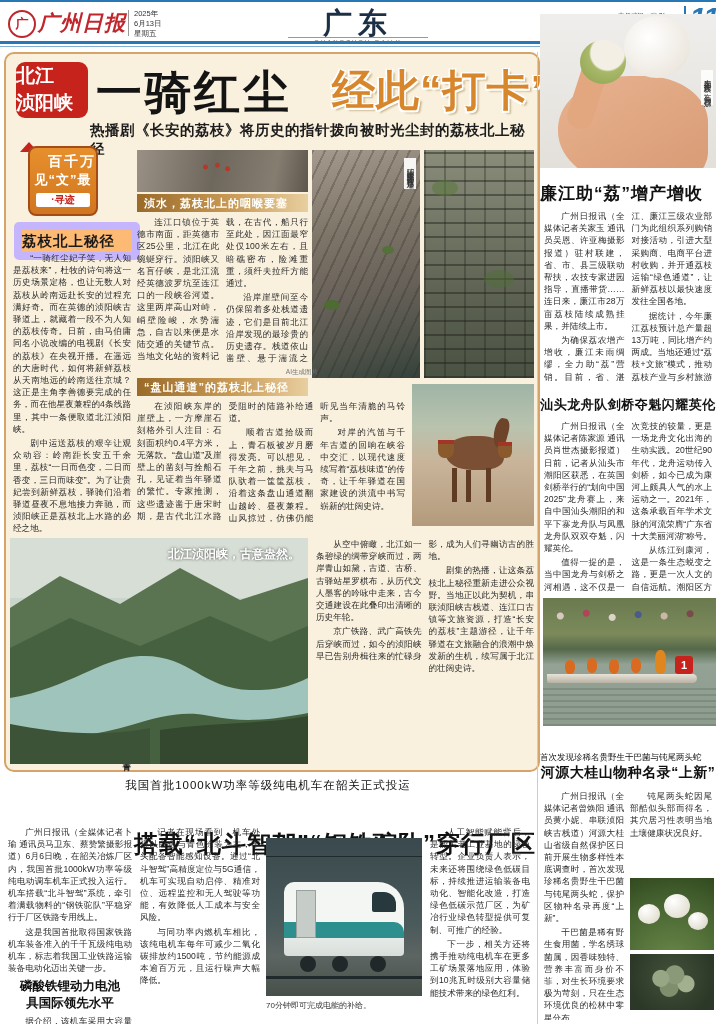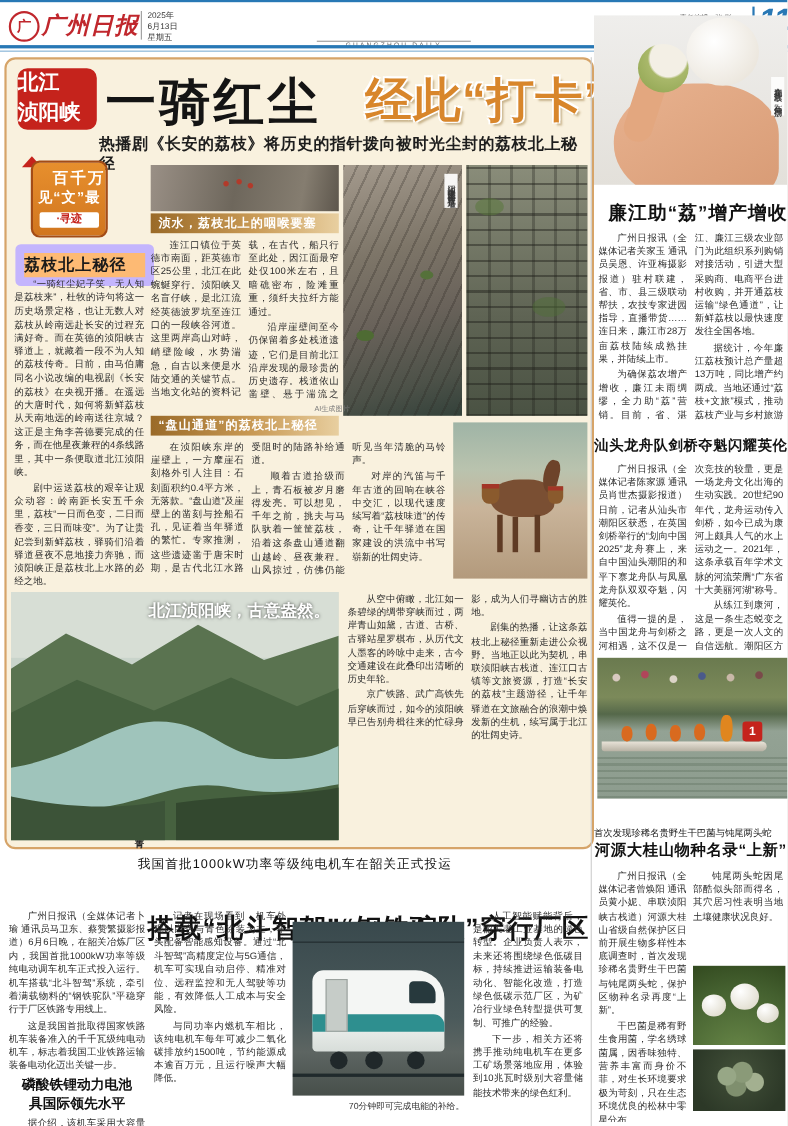--- a/index.html
+++ b/index.html
@@ -26,20 +26,21 @@
   <div class="abs" style="left:0;top:0;width:716px;height:2px;background:#2878b5;"></div>
 
   <div class="abs" style="left:0;top:6px;width:716px;height:34px;">
     <span class="abs" style="left:8px;top:4px;width:24px;height:24px;border:2.5px solid #c0272d;border-radius:50%;color:#c0272d;font-weight:900;font-size:13px;text-align:center;line-height:24px;font-family:'Liberation Serif',serif;">广</span>
     <span class="abs" style="left:38px;top:3px;font-size:21px;font-weight:900;color:#c0272d;font-family:'Liberation Serif',serif;font-style:italic;letter-spacing:1px;">广州日报</span>
     <span class="abs" style="left:128px;top:4px;width:1px;height:26px;background:#999;"></span>
     <span class="abs caption" style="left:134px;top:3px;color:#333;">2025年</span>
     <span class="abs caption" style="left:134px;top:13px;color:#333;">6月13日</span>
     <span class="abs caption" style="left:134px;top:23px;color:#333;">星期五</span>
 
+    <span class="abs" style="left:308px;top:-2px;width:100px;text-align:center;font-size:29px;font-weight:900;color:#1c2f45;font-family:'Liberation Serif',serif;letter-spacing:6px;">广东</span>
     <span class="abs" style="left:288px;top:31px;width:140px;text-align:center;font-size:6px;letter-spacing:2px;color:#666;border-top:1px solid #999;padding-top:1px;">GUANGZHOU DAILY</span>
 
     <span class="abs caption" style="left:618px;top:6px;font-size:6.5px;color:#333;">责任编辑：张 影</span>
     <span class="abs caption" style="left:618px;top:16px;font-size:6.5px;color:#333;">美术编辑：郭宇卿</span>
     <span class="abs" style="left:684px;top:0;width:2px;height:30px;background:#2878b5;"></span>
     <span class="abs" style="left:690px;top:-4px;font-size:28px;font-weight:900;color:#2878b5;font-style:italic;">11</span>
   </div>
 
   <div class="abs" style="left:0;top:41px;width:716px;height:3px;background:#2878b5;"></div>
   <div class="abs" style="left:0;top:46px;width:716px;height:1px;background:#7fb0d4;"></div>
@@ -122,21 +123,21 @@
   <div class="abs photo" style="left:10px;top:538px;width:298px;height:226px;">
     <svg width="298" height="226" viewBox="0 0 298 226">
       <rect width="298" height="226" fill="#c9d4cb"></rect>
       <rect y="0" width="298" height="60" fill="#d7ded5"></rect>
       <path d="M0,70 L50,38 L110,66 L170,30 L230,62 L298,40 L298,226 L0,226 Z" fill="#5a7350"></path>
       <path d="M0,110 L60,80 L130,108 L200,78 L260,104 L298,88 L298,226 L0,226 Z" fill="#46613f"></path>
       <path d="M0,160 C60,150 90,120 130,118 C180,116 190,150 240,152 C270,153 285,146 298,140 L298,175 C270,180 240,186 200,178 C150,168 120,196 60,198 C35,199 12,192 0,186 Z" fill="#9fc4bb"></path>
       <path d="M0,186 C40,194 90,200 140,190 L140,226 L0,226 Z" fill="#3c5338"></path>
       <path d="M150,192 C200,184 260,186 298,178 L298,226 L150,226 Z" fill="#33482f"></path>
     </svg>
-    <div style="position:absolute;right:8px;top:8px;font-size:15px;font-weight:bold;color:#fff;text-shadow:0 0 3px rgba(0,0,0,0.7);">北江浈阳峡，古意盎然。</div>
+    <div style="position:absolute;right:8px;top:8px;font-size:12px;font-weight:bold;color:#fff;text-shadow:0 0 3px rgba(0,0,0,0.7);">北江浈阳峡，古意盎然。</div>
   </div>
 
   <div class="abs body-text cols2" style="left:316px;top:538px;width:218px;height:226px;">
     <p>从空中俯瞰，北江如一条碧绿的绸带穿峡而过，两岸青山如黛，古道、古桥、古驿站星罗棋布，从历代文人墨客的吟咏中走来，古今交通建设在此叠印出清晰的历史年轮。</p>
     <p>京广铁路、武广高铁先后穿峡而过，如今的浈阳峡早已告别舟楫往来的忙碌身影，成为人们寻幽访古的胜地。</p>
     <p>剧集的热播，让这条荔枝北上秘径重新走进公众视野。当地正以此为契机，串联浈阳峡古栈道、连江口古镇等文旅资源，打造“长安的荔枝”主题游径，让千年驿道在文旅融合的浪潮中焕发新的生机，续写属于北江的壮阔史诗。</p>
   </div>
 
   <div class="abs kicker" style="left:0;top:778px;width:536px;text-align:center;font-size:11.5px;letter-spacing:1px;">我国首批1000kW功率等级纯电机车在韶关正式投运</div>
   <div class="abs hl" style="left:0;top:792px;width:536px;text-align:right;font-size:24px;letter-spacing:1px;margin-top:36px;">搭载“北斗智驾”“钢铁驼队”穿行厂区</div>
@@ -161,38 +162,38 @@
     <div style="position:absolute;left:18px;top:44px;width:120px;height:74px;background:linear-gradient(180deg,#f4f6f4 55%,#d7ddd9);border-radius:10px 26px 4px 4px;">
       <div style="position:absolute;left:0;top:40px;width:120px;height:16px;background:#2e8f8f;border-radius:0 10px 0 0;"></div>
       <div style="position:absolute;left:88px;top:10px;width:24px;height:20px;background:#27393d;border-radius:4px 12px 2px 2px;"></div>
       <div style="position:absolute;left:12px;top:8px;width:18px;height:46px;background:#c6ccc8;border:1px solid #9aa19d;"></div>
     </div>
     <div style="position:absolute;left:34px;top:118px;width:16px;height:16px;background:#20282a;border-radius:50%;"></div>
     <div style="position:absolute;left:66px;top:118px;width:16px;height:16px;background:#20282a;border-radius:50%;"></div>
     <div style="position:absolute;left:104px;top:118px;width:16px;height:16px;background:#20282a;border-radius:50%;"></div>
     <div style="position:absolute;left:0;top:138px;width:156px;height:3px;background:#202a2c;"></div>
   </div>
-  <div class="abs caption" style="left:266px;top:1000px;width:156px;text-align:right;font-size:8px;color:#333;">70分钟即可完成电能的补给。</div>
+  <div class="abs caption" style="left:266px;top:1000px;width:156px;text-align:left;font-size:8px;color:#333;">70分钟即可完成电能的补给。</div>
 
   <div class="abs body-text" style="left:430px;top:826px;width:100px;height:198px;">
     <p>人工智能赋能背后，是韶关老工业基地的绿色转型。企业负责人表示，未来还将围绕绿色低碳目标，持续推进运输装备电动化、智能化改造，打造绿色低碳示范厂区，为矿冶行业绿色转型提供可复制、可推广的经验。</p>
     <p>下一步，相关方还将携手推动纯电机车在更多工矿场景落地应用，体验到10兆瓦时级别大容量储能技术带来的绿色红利。</p>
   </div>
 
   <div class="abs" style="left:537px;top:52px;width:1px;height:972px;background:#cccccc;"></div>
 
   <div class="abs photo" style="left:540px;top:14px;width:176px;height:154px;background:linear-gradient(180deg,#efeeec 0%,#e3e0da 100%);">
     <div style="position:absolute;left:18px;top:62px;width:150px;height:110px;background:linear-gradient(150deg,#e8b28f,#d79a74);border-radius:48% 42% 30% 50%;"></div>
     <div style="position:absolute;left:34px;top:46px;width:26px;height:70px;background:#e3a77f;border-radius:14px;transform:rotate(18deg);"></div>
     <div style="position:absolute;left:84px;top:2px;width:66px;height:62px;background:radial-gradient(circle at 38% 35%,#ffffff,#ece7de 75%);border-radius:50%;"></div>
     <div style="position:absolute;left:40px;top:26px;width:46px;height:44px;background:radial-gradient(circle at 60% 30%,#f3efe5 40%,#a9b86a 45%,#8ca24e);border-radius:50%;"></div>
     <div class="vtext" style="position:absolute;right:3px;top:56px;font-size:7.5px;color:#333;background:rgba(255,255,255,0.85);padding:3px 1px;">左为妃子笑荔枝，右为仙桃荔。</div>
   </div>
 
-  <div class="abs hl" style="left:540px;top:182px;width:176px;text-align:right;font-size:17px;letter-spacing:1px;">廉江助“荔”增产增收</div>
+  <div class="abs hl" style="left:540px;top:182px;width:176px;text-align:left;font-size:17px;letter-spacing:1px;">廉江助“荔”增产增收</div>
   <div class="abs body-text cols2" style="left:544px;top:210px;width:168px;height:180px;">
     <p>广州日报讯（全媒体记者关家玉 通讯员吴恩、许亚梅摄影报道）驻村联建，省、市、县三级联动帮扶，农技专家进园指导，直播带货……连日来，廉江市28万亩荔枝陆续成熟挂果，并陆续上市。</p>
     <p>为确保荔农增产增收，廉江未雨绸缪，全力助“荔”营销。目前，省、湛江、廉江三级农业部门为此组织系列购销对接活动，引进大型采购商、电商平台进村收购，并开通荔枝运输“绿色通道”，让新鲜荔枝以最快速度发往全国各地。</p>
     <p>据统计，今年廉江荔枝预计总产量超13万吨，同比增产约两成。当地还通过“荔枝+文旅”模式，推动荔枝产业与乡村旅游深度融合，让“甜蜜产业”真正成为富民兴村的支柱产业。</p>
   </div>
 
   <div class="abs hl" style="left:540px;top:396px;width:176px;text-align:center;font-size:13px;letter-spacing:0.5px;">汕头龙舟队剑桥夺魁闪耀英伦</div>
   <div class="abs body-text cols2" style="left:544px;top:420px;width:168px;height:174px;">
     <p>广州日报讯（全媒体记者陈家源 通讯员肖世杰摄影报道）日前，记者从汕头市潮阳区获悉，在英国剑桥举行的“划向中国2025”龙舟赛上，来自中国汕头潮阳的和平下寨龙舟队与凤凰龙舟队双双夺魁，闪耀英伦。</p>
     <p>值得一提的是，当中国龙舟与剑桥之河相遇，这不仅是一次竞技的较量，更是一场龙舟文化出海的生动实践。20世纪90年代，龙舟运动传入剑桥，如今已成为康河上颇具人气的水上运动之一。2021年，这条承载百年学术文脉的河流荣膺“广东省十大美丽河湖”称号。</p>

